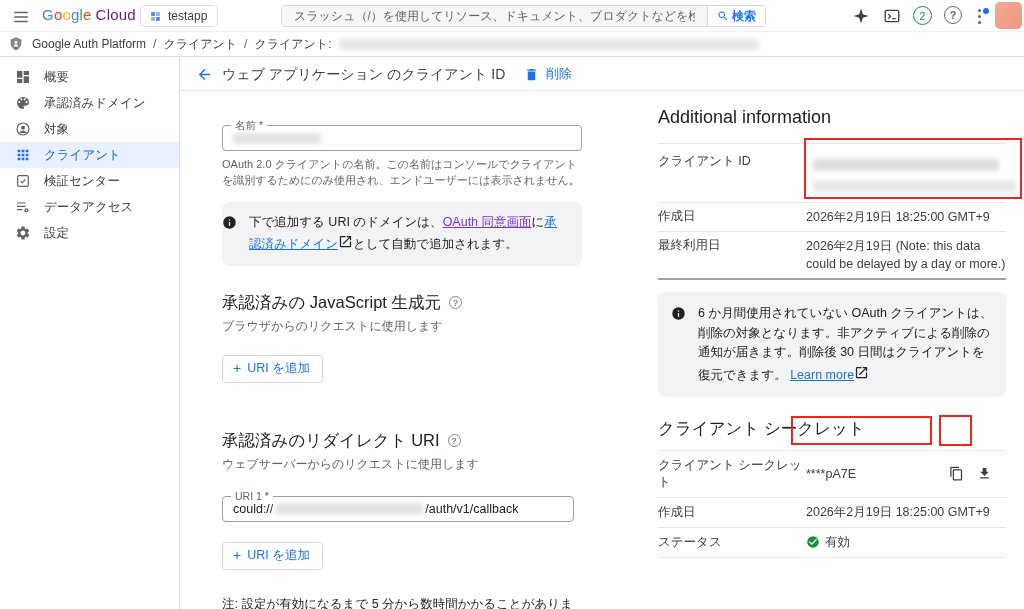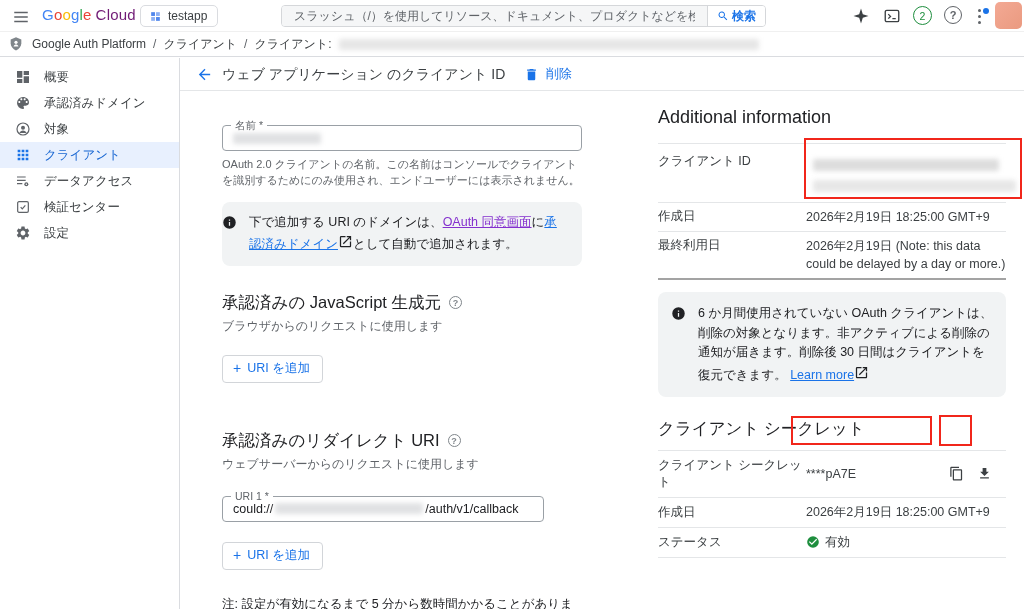--- a/index.html
+++ b/index.html
@@ -63,21 +63,21 @@
   .infobox svg { width:15px; height:15px; flex:none; margin-top:2px; color:#202124; }
   a.lk { color:#1a73e8; text-decoration:underline; cursor:pointer; }
   a.lk-visited { color:#8430ce; text-decoration:underline; cursor:pointer; }
   .ext { width:10px; height:10px; display:inline-block; vertical-align:-1px; color:#1a73e8; }
   .sec-head { margin-top:26px; font-size:16.5px; color:#202124; display:flex; align-items:center; gap:8px; }
   .sec-head.rd { margin-top:47px; }
   .qmark { width:13px; height:13px; border:1.4px solid #80868b; border-radius:50%; color:#80868b; font-size:9px; font-weight:700; display:inline-flex; align-items:center; justify-content:center; cursor:pointer; }
   .sub { margin-top:4px; font-size:12px; color:#5f6368; }
   .add-btn { margin-top:20px; display:inline-flex; align-items:center; gap:6px; border:1px solid #d2d5d9; border-radius:4px; padding:4px 12px 5px 10px; color:#1a73e8; font-size:12.5px; font-weight:500; background:#fff; cursor:pointer; }
   .add-btn .plus { font-size:14px; font-weight:400; line-height:1; }
-  .field.uri-field { margin-top:23px; width:322px; }
+  .field.uri-field { margin-top:23px; width:352px; }
   .note { margin-top:26px; font-size:12.5px; color:#202124; }
 
   
   .right-col { position:absolute; left:658px; top:91px; width:348px; }
   .panel-title { margin-top:16px; font-size:18px; color:#202124; }
   .ptable { margin-top:15px; }
   .prow { display:flex; border-top:1px solid #e4e6e8; padding:5px 0; font-size:12.5px; color:#3c4043; }
   .ptable.btm { border-bottom:2px solid #a3a3a3; }
   .prow .plabel { width:148px; flex:none; color:#3c4043; }
   .prow .pvalue { flex:1; color:#3c4043; line-height:1.45; }
@@ -205,32 +205,32 @@
       <span>対象</span>
     </div>
     <div class="side-item selected">
       <svg viewBox="0 0 24 24" fill="currentColor">
           <path d="M4 8h4V4H4v4zm6 12h4v-4h-4v4zm-6 0h4v-4H4v4zm0-6h4v-4H4v4zm6 0h4v-4h-4v4zm6-10v4h4V4h-4zm-6 4h4V4h-4v4zm6 6h4v-4h-4v4zm0 6h4v-4h-4v4z"></path>
         </svg>
       <span>クライアント</span>
     </div>
     <div class="side-item">
       <svg viewBox="0 0 24 24">
+          <rect x="4" y="4" width="16" height="16" rx="2" fill="none" stroke="currentColor" stroke-width="1.8"></rect>
+          <path d="M8.5 12.3l2.4 2.4 4.6-5" fill="none" stroke="currentColor" stroke-width="1.8"></path>
+        </svg>
+      <span>検証センター</span>
+    </div>
+    <div class="side-item">
+      <svg viewBox="0 0 24 24">
           <path d="M3 6h13M3 11h13M3 16h8" fill="none" stroke="currentColor" stroke-width="1.8"></path>
           <circle cx="17" cy="17" r="3" fill="currentColor"></circle>
           <circle cx="17" cy="17" r="1.1" fill="#fff"></circle>
         </svg>
       <span>データアクセス</span>
-    </div>
-    <div class="side-item">
-      <svg viewBox="0 0 24 24">
-          <rect x="4" y="4" width="16" height="16" rx="2" fill="none" stroke="currentColor" stroke-width="1.8"></rect>
-          <path d="M8.5 12.3l2.4 2.4 4.6-5" fill="none" stroke="currentColor" stroke-width="1.8"></path>
-        </svg>
-      <span>検証センター</span>
     </div>
     <div class="side-item">
       <svg viewBox="0 0 24 24" fill="currentColor">
           <path d="M19.14 12.94c.04-.3.06-.61.06-.94 0-.32-.02-.64-.07-.94l2.03-1.58c.18-.14.23-.41.12-.61l-1.92-3.32c-.12-.22-.37-.29-.59-.22l-2.39.96c-.5-.38-1.03-.7-1.62-.94l-.36-2.54c-.04-.24-.24-.41-.48-.41h-3.84c-.24 0-.43.17-.47.41l-.36 2.54c-.59.24-1.13.57-1.62.94l-2.39-.96c-.22-.08-.47 0-.59.22L2.74 8.87c-.12.21-.08.47.12.61l2.03 1.58c-.05.3-.09.63-.09.94s.02.64.07.94l-2.03 1.58c-.18.14-.23.41-.12.61l1.92 3.32c.12.22.37.29.59.22l2.39-.96c.5.38 1.03.7 1.62.94l.36 2.54c.05.24.24.41.48.41h3.84c.24 0 .44-.17.47-.41l.36-2.54c.59-.24 1.13-.56 1.62-.94l2.39.96c.22.08.47 0 .59-.22l1.92-3.32c.12-.22.07-.47-.12-.61l-2.01-1.58zM12 15.6c-1.98 0-3.6-1.62-3.6-3.6s1.62-3.6 3.6-3.6 3.6 1.62 3.6 3.6-1.62 3.6-3.6 3.6z"></path>
         </svg>
       <span>設定</span>
     </div>
   </div>
 
   <div class="main-header">

